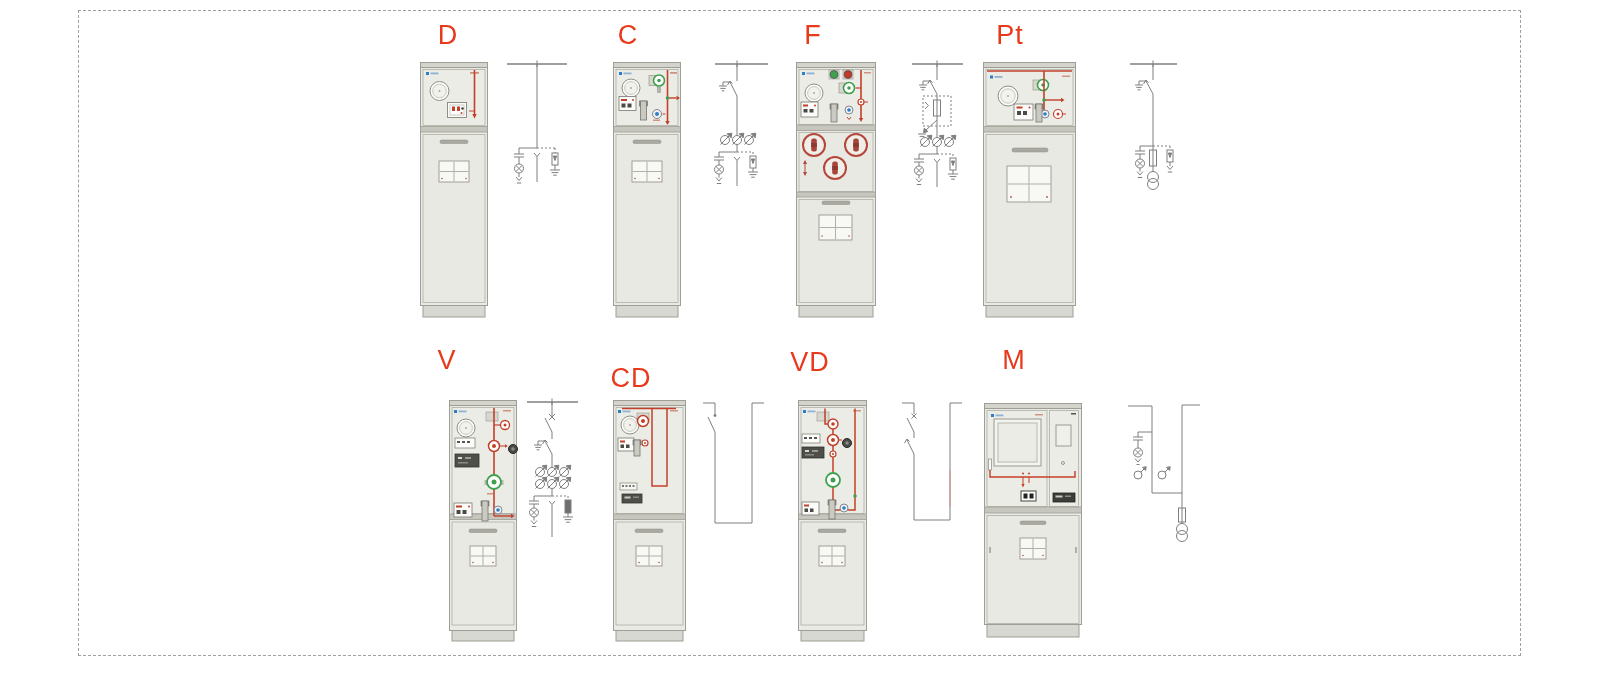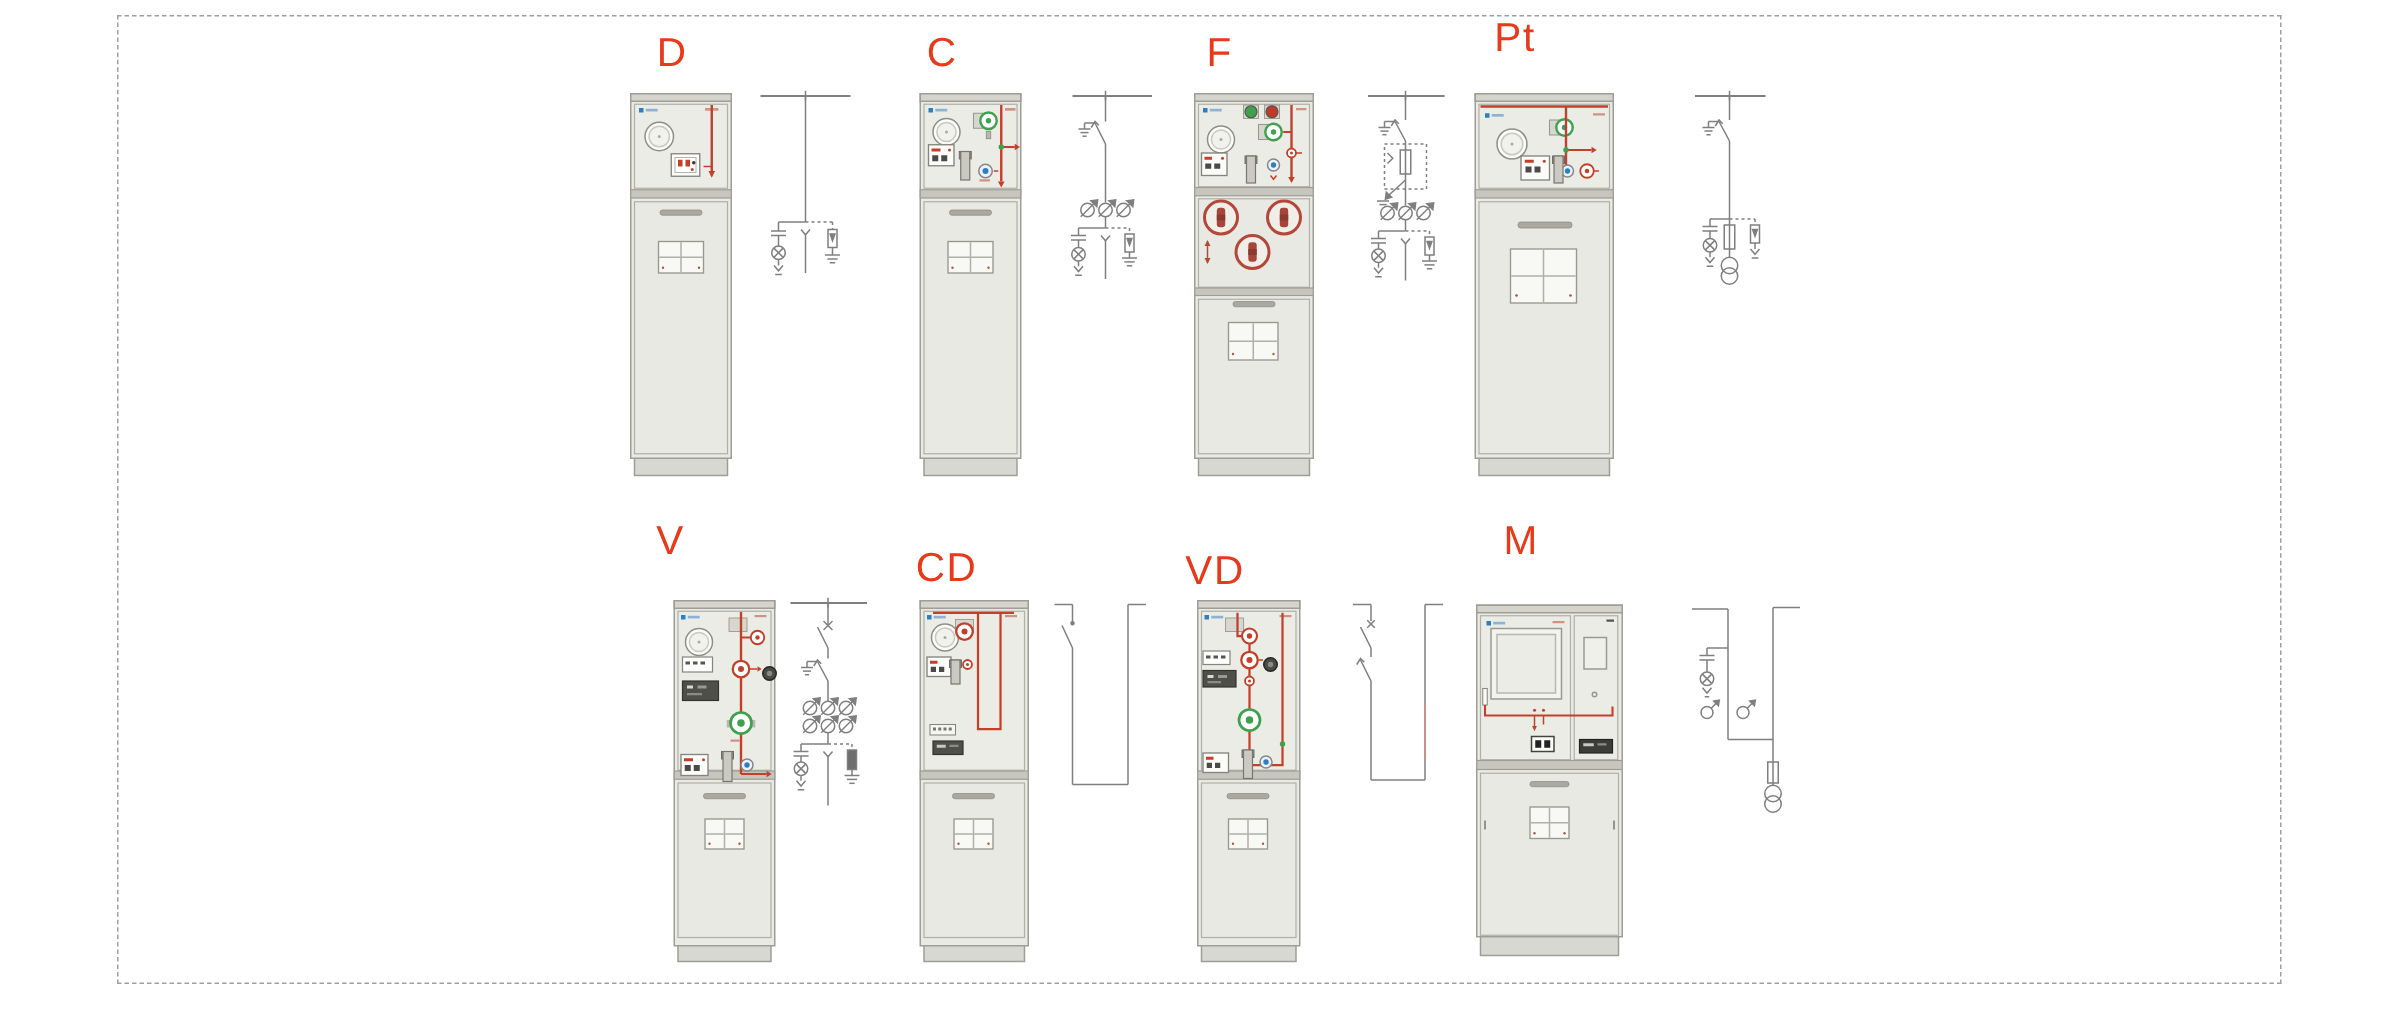--- a/index.html
+++ b/index.html
@@ -14,25 +14,25 @@
 </style>
 </head>
 <body>
 
 <div class="stage">
   <div class="frame"></div>
 
   <div class="unit-label" style="left:448px;top:22px">D</div>
   <div class="unit-label" style="left:628px;top:22px">C</div>
   <div class="unit-label" style="left:813px;top:22px">F</div>
-  <div class="unit-label" style="left:1010px;top:12px">Pt</div>
+  <div class="unit-label" style="left:1010px;top:22px">Pt</div>
 
   <div class="unit-label" style="left:447px;top:347px">V</div>
   <div class="unit-label" style="left:631px;top:365px">CD</div>
-  <div class="unit-label" style="left:810px;top:367px">VD</div>
+  <div class="unit-label" style="left:810px;top:349px">VD</div>
   <div class="unit-label" style="left:1014px;top:347px">M</div>
 
   <svg class="abs" style="left:419px;top:60px" width="70" height="258" viewBox="0 0 70 258">
     <rect x="4" y="244.5" width="62" height="12.5" fill="#d8d8d2" stroke="#9e9e96"></rect>
     <rect x="1.5" y="2.5" width="67" height="243" fill="#eaeae5" stroke="#9e9e96"></rect>
     <rect x="1.5" y="2.5" width="67" height="5" fill="#d4d4cd" stroke="#9e9e96"></rect>
     <rect x="4" y="9.5" width="62" height="56" fill="#ecece7" stroke="#b0b0a8" stroke-width="0.8"></rect>
     <rect x="1.5" y="66.5" width="67" height="5.5" fill="#c6c6bf" stroke="#9e9e96" stroke-width="0.8"></rect>
     <rect x="4" y="74.5" width="62" height="168" fill="#e9e9e3" stroke="#b0b0a8" stroke-width="0.8"></rect>
     <g>

